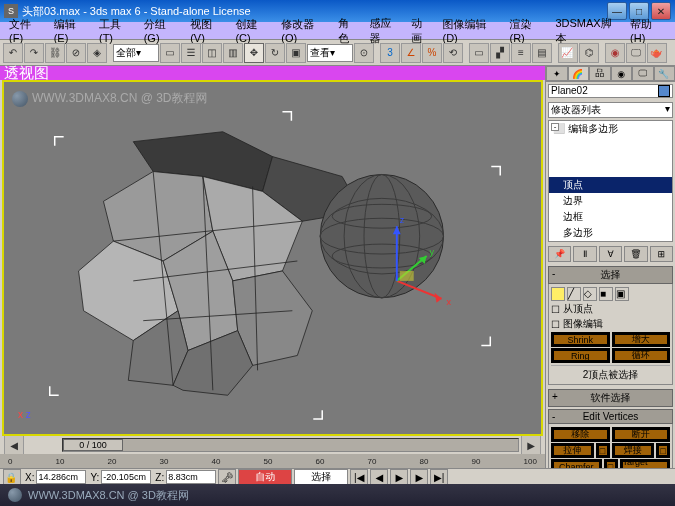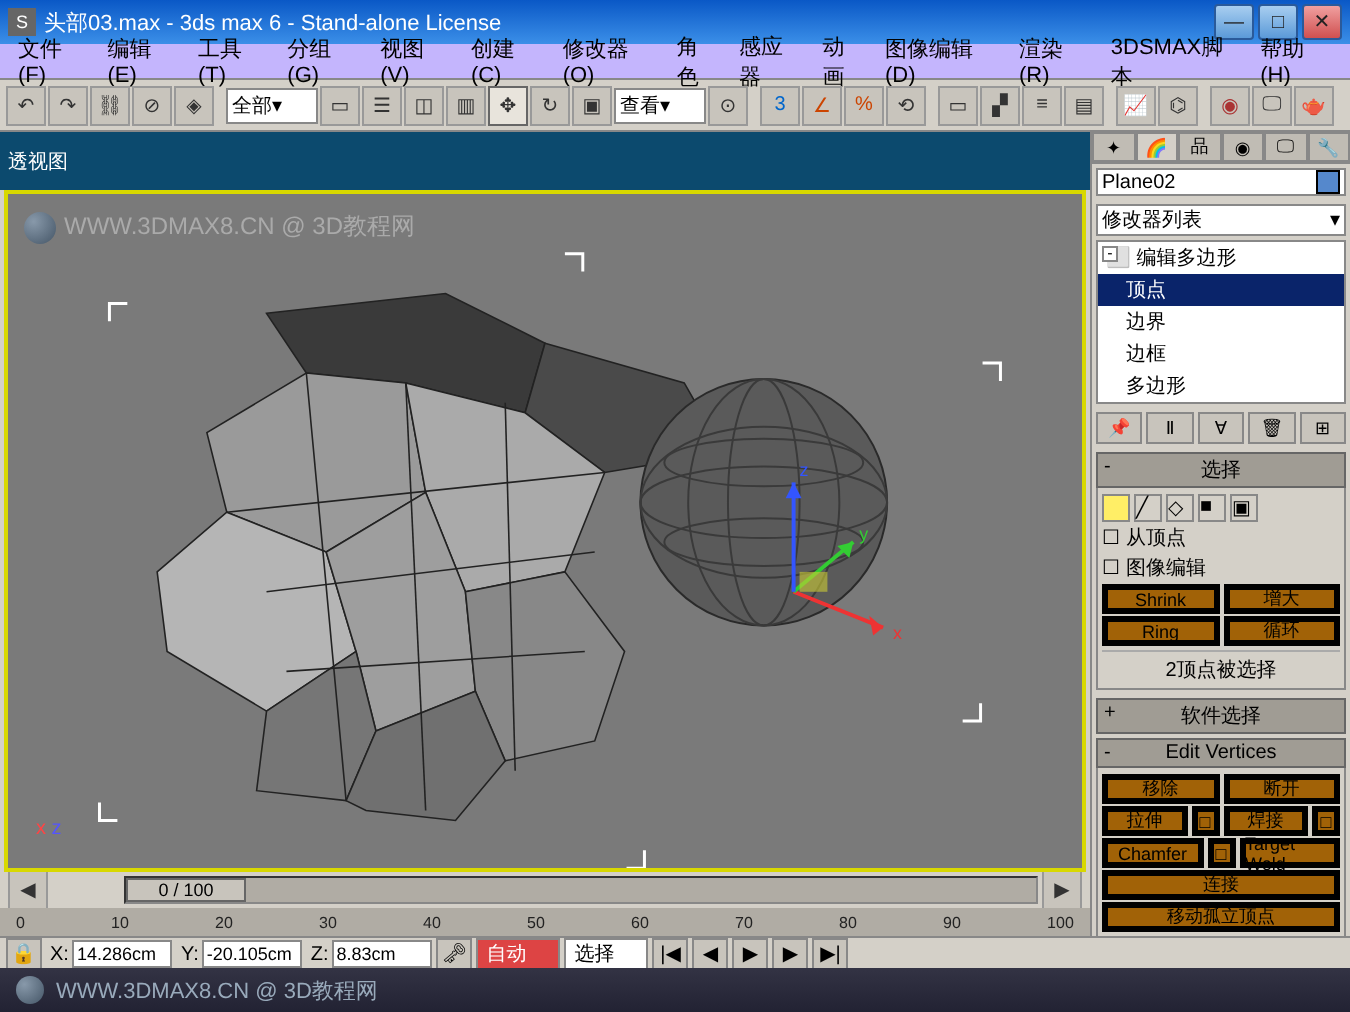--- a/index.html
+++ b/index.html
@@ -12,56 +12,56 @@
 .winbtn.close { background:linear-gradient(#f0a0a0,#d05050); }
 .menubar { height:18px; background:#c4b5fd; border-bottom:1px solid #888; display:flex; align-items:center; padding:0 4px; }
 .menubar span { padding:0 5px; cursor:default; font-size:11px; }
 .toolbar { height:26px; background:#d4d0c8; border-bottom:1px solid #888; display:flex; align-items:center; padding:0 3px; gap:1px; overflow:hidden; }
 .tbtn { width:20px; height:20px; background:#c8c4bc; border:1px solid #999; margin:0; display:flex; align-items:center; justify-content:center; font-size:10px; color:#333; cursor:default; }
 .tbtn.active { background:#e8e4dc; border-color:#666; }
 .tdrop { height:18px; background:#fff; border:1px solid #888; padding:0 2px; font-size:10px; display:flex; align-items:center; min-width:46px; }
 .tsep { width:4px; }
 .main { display:flex; height:402px; }
 .viewport-area { flex:1; display:flex; flex-direction:column; background:#d4d0c8; }
-.vplabel { height:29px; background:#0c4a6e; color:#fff; font-size:10px; padding:0 4px; display:flex; align-items:center; }
+.vplabel { height:14px; background:#d946ef; color:#fff; font-size:15px; padding:0 4px; display:flex; align-items:center; }
 .viewport { flex:1; background:#7a7a7a; position:relative; border:2px solid #d8d800; margin:0 2px; overflow:hidden; }
 .watermark { position:absolute; top:8px; left:8px; color:#aaa; font-size:12px; font-family:Arial; display:flex; align-items:center; gap:4px; }
 .watermark .wm-icon { width:16px; height:16px; border-radius:50%; background:radial-gradient(circle at 30% 30%,#89a,#456); }
 .mesh-bg { position:absolute; inset:0; }
 .axis-label { position:absolute; bottom:14px; left:14px; font-size:10px; color:#fff; }
 .axis-label .x { color:#f44; } .axis-label .z { color:#55f; }
 .slider-row { height:18px; background:#d4d0c8; display:flex; align-items:center; padding:0 4px; gap:2px; }
 .timeslider { flex:1; height:14px; background:#b0aca4; border:1px inset #888; position:relative;margin-left:36px; }
 .timeslider .thumb { position:absolute; left:0; top:0; height:100%; width:60px; background:#c8c4bc; border:1px solid #666; font-size:9px; display:flex; align-items:center; justify-content:center; }
 .rpanel { width:130px; background:#d4d0c8; border-left:1px solid #888; display:flex; flex-direction:column; overflow:hidden; }
 .rtabs { height:22px; display:flex; border-bottom:1px solid #888; }
 .rtab { flex:1; border:1px solid #888; background:#c0bcb4; display:flex; align-items:center; justify-content:center; font-size:9px; }
 .rtab.active { background:#d4d0c8; }
-.rsel { height:16px; background:#fff; border:1px solid #888; margin:2px; font-size:10px; padding:0 2px; display:flex; align-items:center; justify-content:space-between; }
+.rsel { height:16px; background:#fff; border:1px solid #888; margin:2px; font-size:10px; padding:0 2px; display:flex; align-items:flex-start; justify-content:space-between; }
 .rlist { background:#fff; border:1px solid #888; margin:0 2px 2px; font-size:10px; }
 .rlist .item { padding:1px 4px 1px 14px; position:relative; }
-.rlist .item.sel { background:#0a246a; color:#fff; }
+.rlist .item.sel { background:#0a246a; color:#fff;margin-top:40px; }
 .rlist .item.top { padding-left:4px; }
 .rlist .item .minus { position:absolute; left:2px; top:2px; width:8px; height:8px; border:1px solid #888; font-size:8px; line-height:6px; text-align:center; background:#fff; color:#000; }
 .rrow { display:flex; gap:2px; margin:2px; }
 .rrow .b { flex:1; height:16px; background:#c8c4bc; border:1px solid #888; font-size:9px; display:flex; align-items:center; justify-content:center; }
 .rollhead { background:#a09c94; border:1px solid #666; font-size:10px; padding:1px 4px; margin:2px 2px 0; text-align:center; position:relative; }
 .rollhead .pm { position:absolute; left:3px; }
 .rollbody { background:#d4d0c8; border:1px solid #888; border-top:none; margin:0 2px 2px; padding:2px; font-size:10px; }
 .rollbody .row { display:flex; gap:2px; margin:1px 0; align-items:center; }
 .rollbody .btn { flex:1; height:15px; background:#a16207; border:3px solid #000000; font-size:9px; display:flex; align-items:center; justify-content:center; }
 .rollbody .sw { width:14px; height:14px; border:1px solid #888; }
 .rollbody .chk { display:flex; align-items:center; gap:3px; font-size:10px; margin:1px 0; }
 .status { height:38px; background:#d4d0c8; border-top:1px solid #888; display:flex; align-items:center; padding:0 3px; gap:2px; font-size:10px; flex-wrap:wrap; }
 .status .spin { display:flex; align-items:center; height:16px; }
 .status .spin .lab { padding:0 2px; }
 .status .spin input { width:50px; height:14px; font-size:9px; border:1px solid #888; padding:0 1px; }
 .status .sbtn { width:18px; height:16px; background:#c8c4bc; border:1px solid #888; display:flex; align-items:center; justify-content:center; }
 .status .stext { padding:0 4px; }
-.status .sdrop { height:16px; background:#fff; border:1px solid #888; padding:0 4px; min-width:42px; display:flex; align-items:center; }
+.status .sdrop { height:16px; background:#fff; border:1px solid #888; padding:0 16px; min-width:42px; display:flex; align-items:center; }
 .footer-wm { position:absolute; left:0; bottom:0; height:22px; width:100%; background:linear-gradient(#334,#223); color:#9ab; font-size:11px; display:flex; align-items:center; padding:0 8px; gap:6px; }
 .footer-wm .wm-icon { width:14px; height:14px; border-radius:50%; background:radial-gradient(circle at 30% 30%,#89a,#456); }
 </style>
 </head>
 <body>
 
 <div class="titlebar">
   <span class="icon">S</span>
   <span class="titlebar-title">头部03.max - 3ds max 6 - Stand-alone License</span>
   <div class="winbtns">

